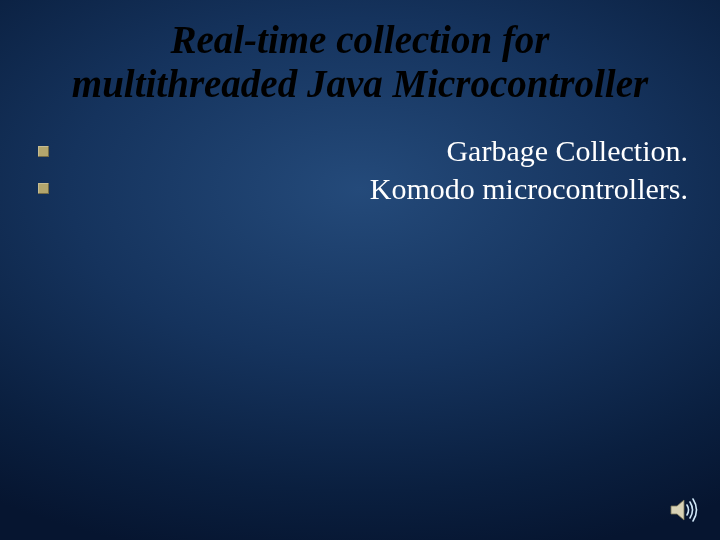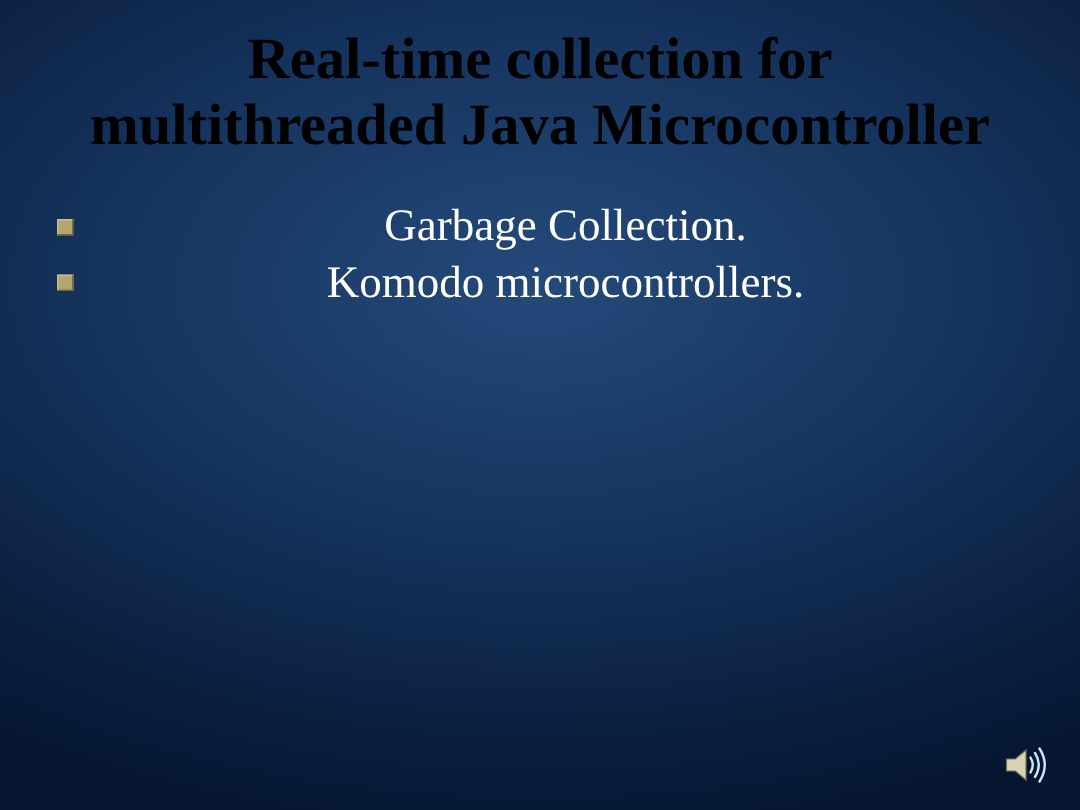--- a/index.html
+++ b/index.html
@@ -22,25 +22,26 @@
     position: relative;
   }
   .title {
     text-align: center;
     font-weight: bold;
     font-size: 39px;
     line-height: 1.12;
     color: #000;
     margin: 0 0 28px 0;
     letter-spacing: 0;
+    font-style: italic;
   }
   .body {
     font-size: 30px;
     line-height: 1.18;
-    text-align: center;
+    text-align: right;
   }
   .item {
     display: block;
     padding-left: 34px;
     position: relative;
     margin: 0 0 2px 0;
   }
   .bullet {
     position: absolute;
     left: 6px;

